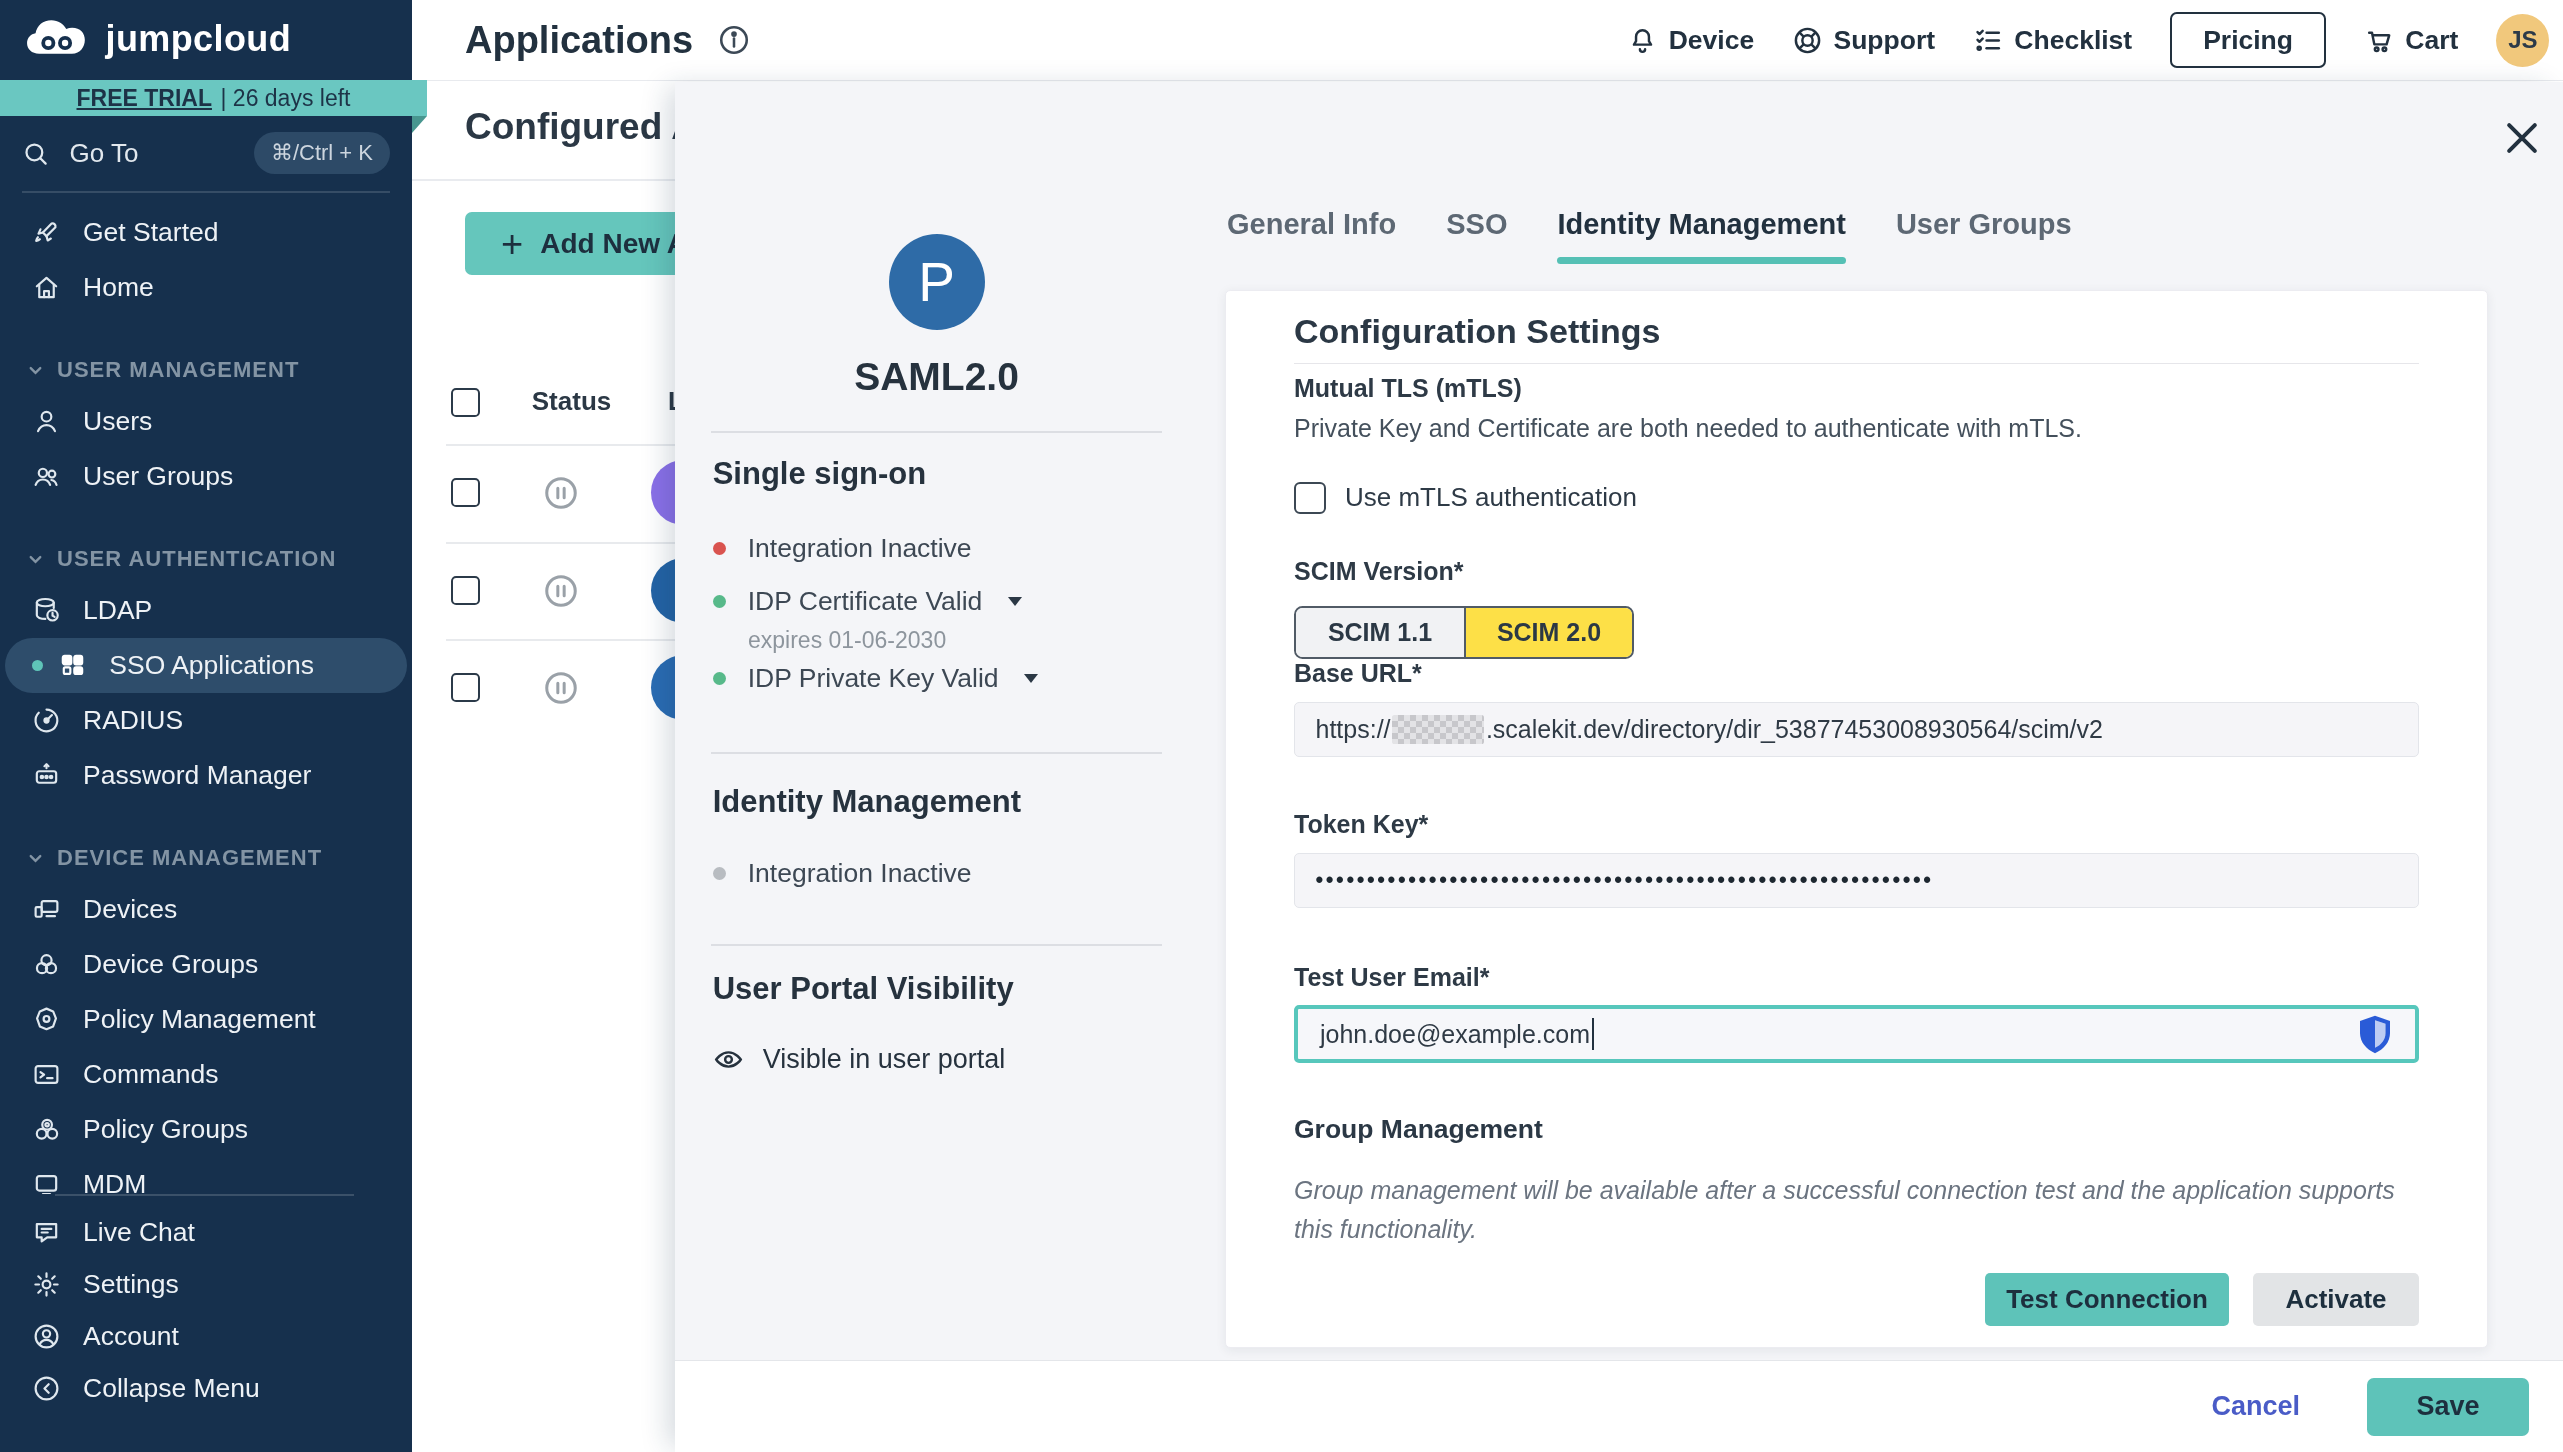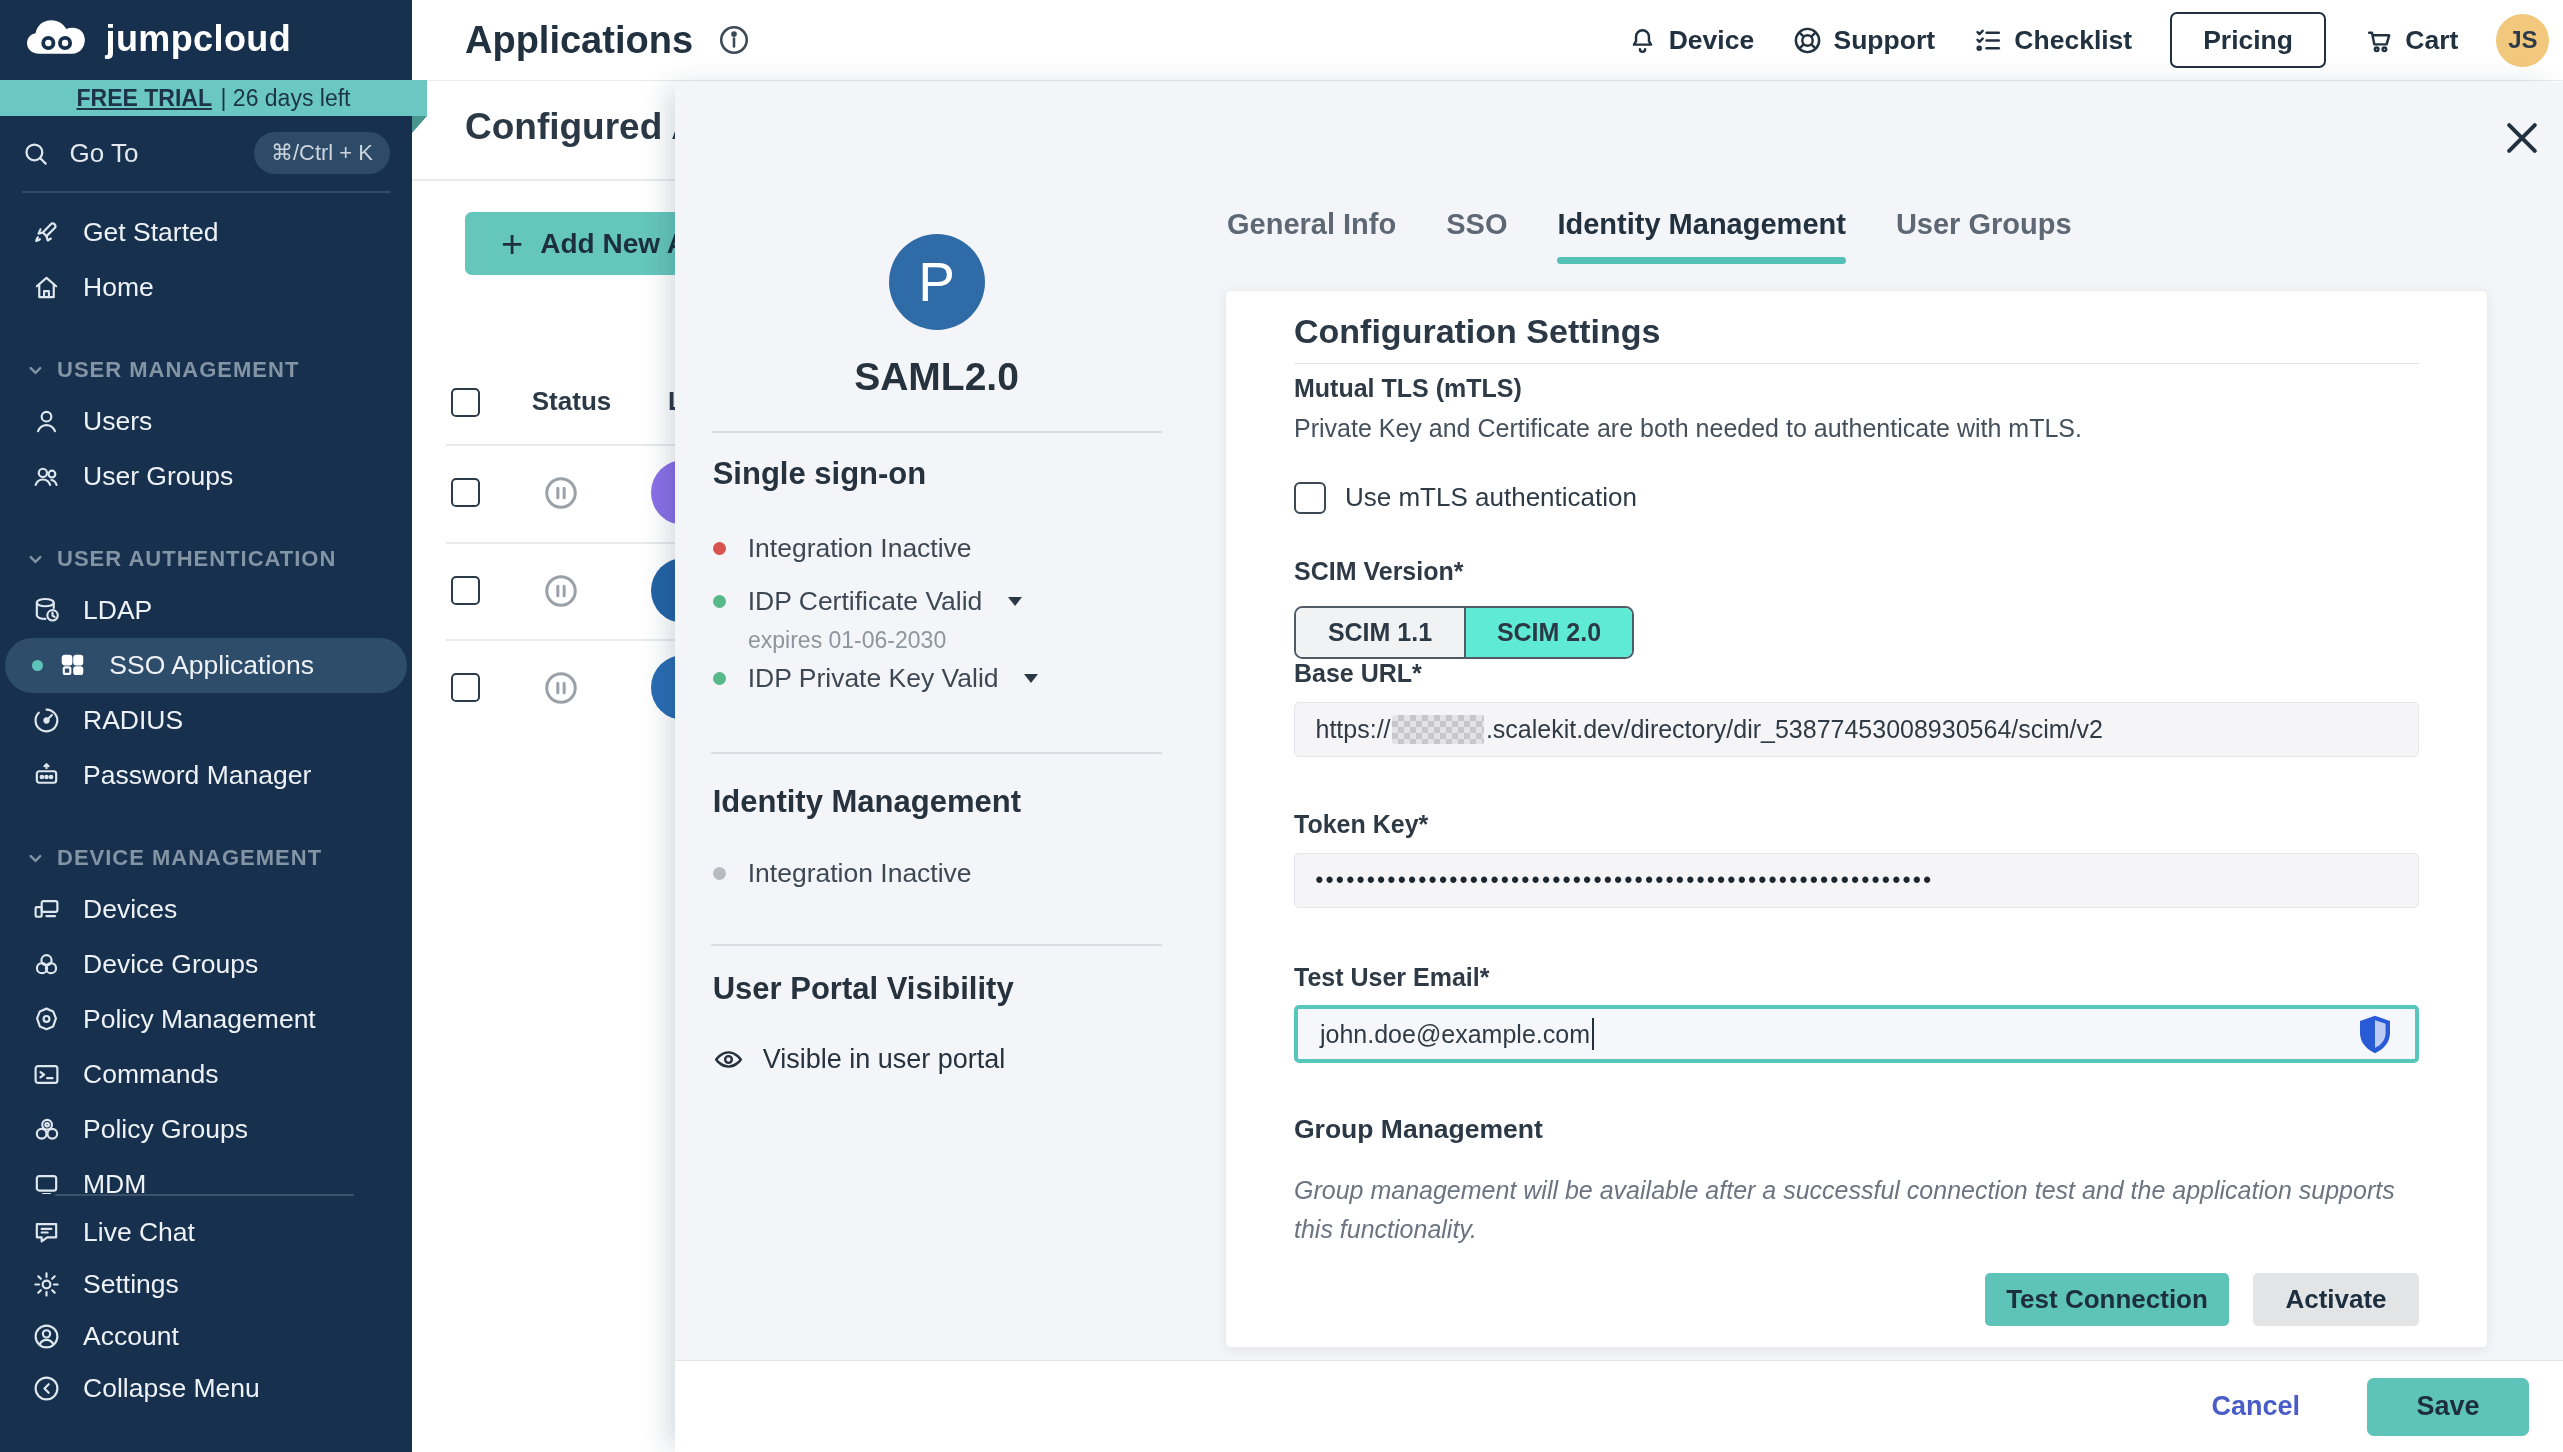--- a/index.html
+++ b/index.html
@@ -81,21 +81,21 @@
   .card-title { font-size:34px; font-weight:bold; color:#2b3845; }
   .card-hdiv { margin-top:12px; height:1.7px; background:#e6e6ea; box-shadow:0 7.7px 10.3px -3.4px rgba(40,50,60,.22); position:relative; z-index:2; }
   .card-body { padding:10.3px 68px 0; position:relative; z-index:1; }
   .f-label { font-size:25px; font-weight:bold; color:#2e3a46; }
   .f-desc { margin-top:10.3px; font-size:25px; color:#44505c; }
   .chk-row { margin-top:39px; display:flex; align-items:center; gap:19px; font-size:26px; color:#2e3a46; }
   .chk { width:32px; height:32px; border:2.6px solid #3c4854; border-radius:6px; background:#fff; cursor:pointer; flex:none; }
   .mt50 { margin-top:43px; } .mt58 { } .mt62 { margin-top:53px; } .mt64 { margin-top:55px; }
   .segmented { margin-top:20.5px; display:inline-flex; height:53px; border:2.6px solid #515b66; border-radius:8.5px; overflow:hidden; }
   .seg { width:168px; display:flex; align-items:center; justify-content:center; font-size:25px; font-weight:bold; color:#2b3845; background:#f1f2f4; cursor:pointer; }
-  .seg.selected { background:#5eead4; border-left:2.6px solid #515b66;text-align:center; }
+  .seg.selected { background:#fde047; border-left:2.6px solid #515b66;text-align:center; }
   .tinput { margin-top:13.7px; height:55px; background:#f5f5f8; border:1.7px solid #e3e5ea; border-radius:5.1px; display:flex; align-items:center; padding:0 20.5px; font-size:25px; color:#2f3a45; cursor:text; }
   .redact { display:inline-block; width:92px; height:29px; margin:0 1.7px; vertical-align:middle; background-image:linear-gradient(45deg,#c7c7cb 25%,transparent 25%,transparent 75%,#c7c7cb 75%),linear-gradient(45deg,#c7c7cb 25%,#e3e3e6 25%,#e3e3e6 75%,#c7c7cb 75%); background-size:12px 12px; background-position:0 0,6px 6px; border-radius:2.6px; }
   .masked { letter-spacing:2.6px; font-size:22px; font-weight:bold; color:#1d2730; }
   .tinput.focused { height:58px; background:#f6f7fa; border:4.3px solid #57c7bc; border-radius:5.1px; padding:0 22px; }
   .caret-bar { display:inline-block; width:2.6px; height:32px; background:#22313f; margin-left:1.7px; }
   .shield { margin-left:auto; width:36px; height:43px; flex:none; cursor:pointer; }
   .group-h { margin-top:51px; font-size:26.5px; font-weight:bold; color:#2b3845; }
   .group-note { margin-top:26px; max-width:1119px; font-size:25px; font-style:italic; color:#6b7480; line-height:1.55; }
   .btn-row { margin-top:24px; display:flex; justify-content:flex-end; gap:24px; }
   .btn { height:53px; border-radius:5.1px; display:flex; align-items:center; justify-content:center; font-size:26px; font-weight:bold; color:#1d2f3e; cursor:pointer; }

